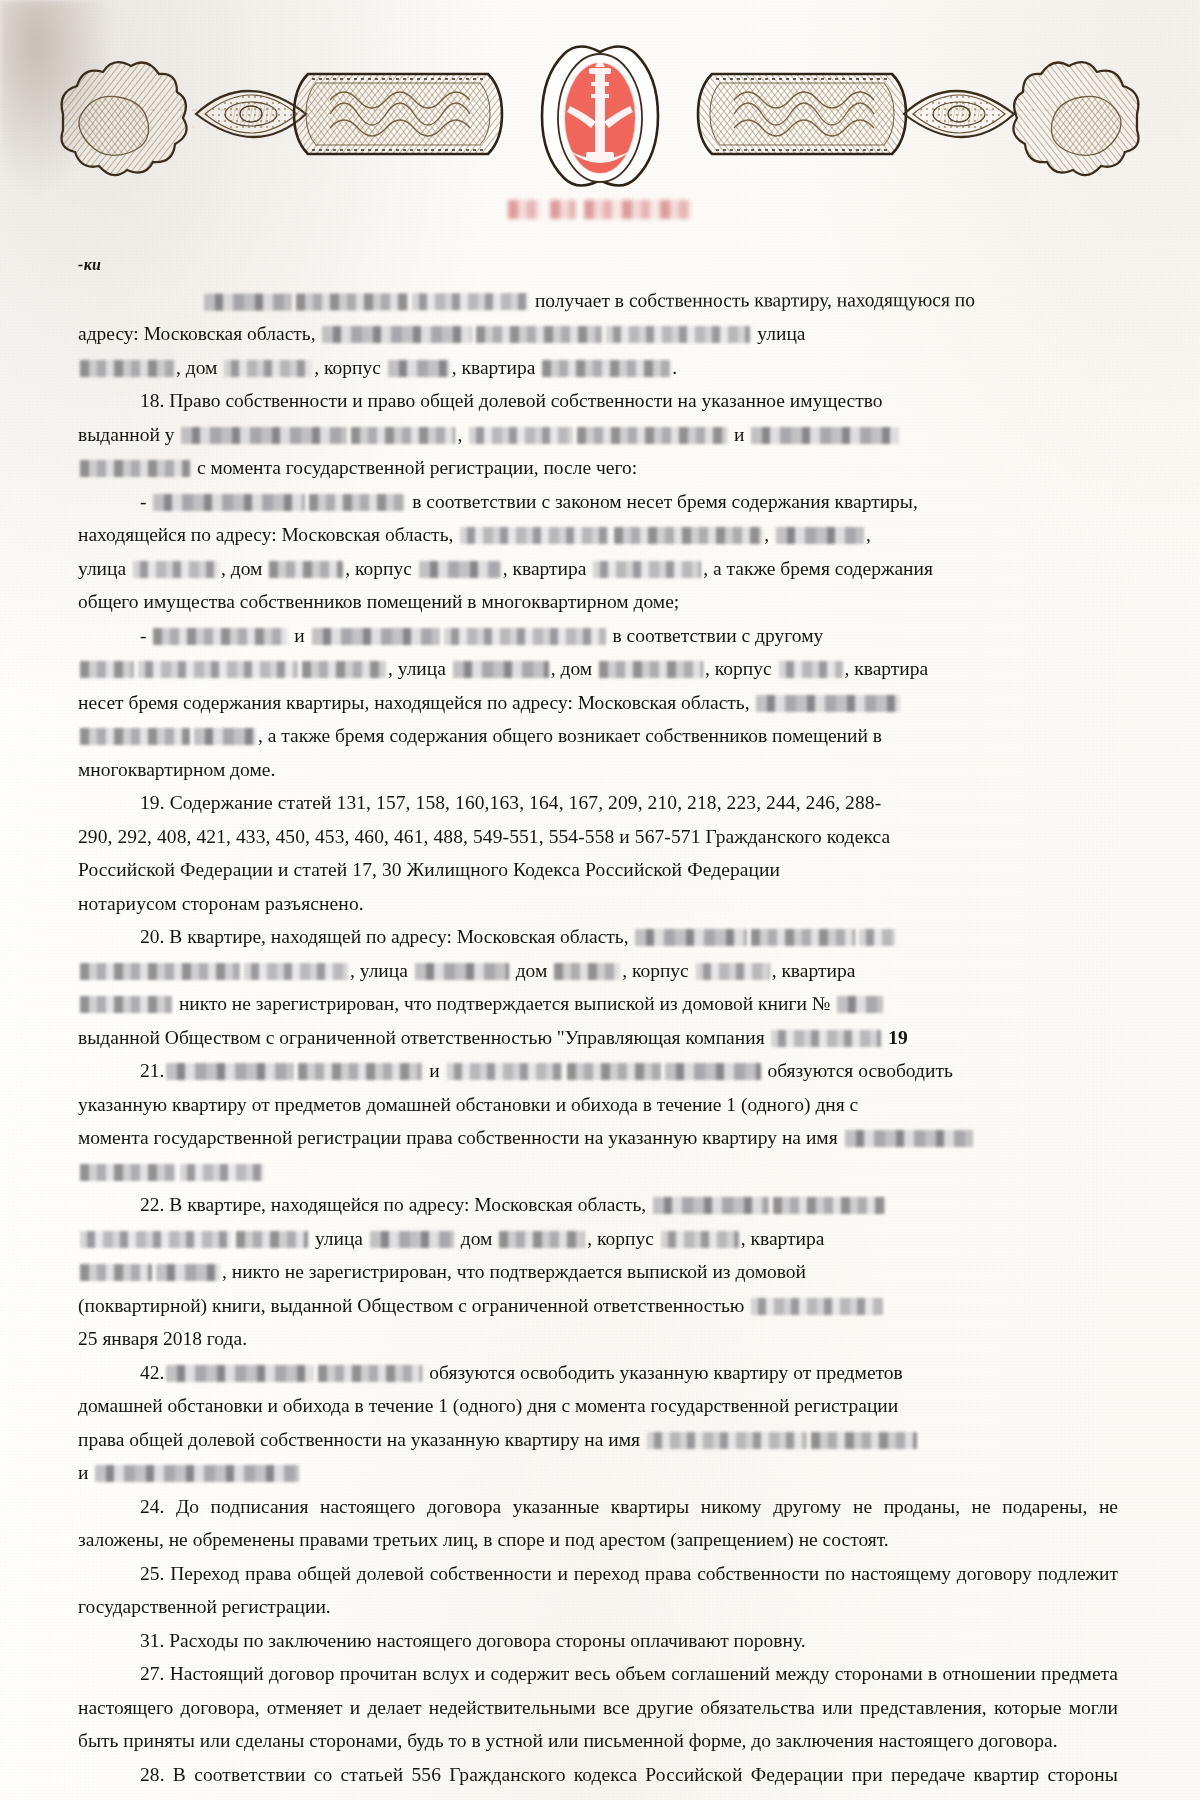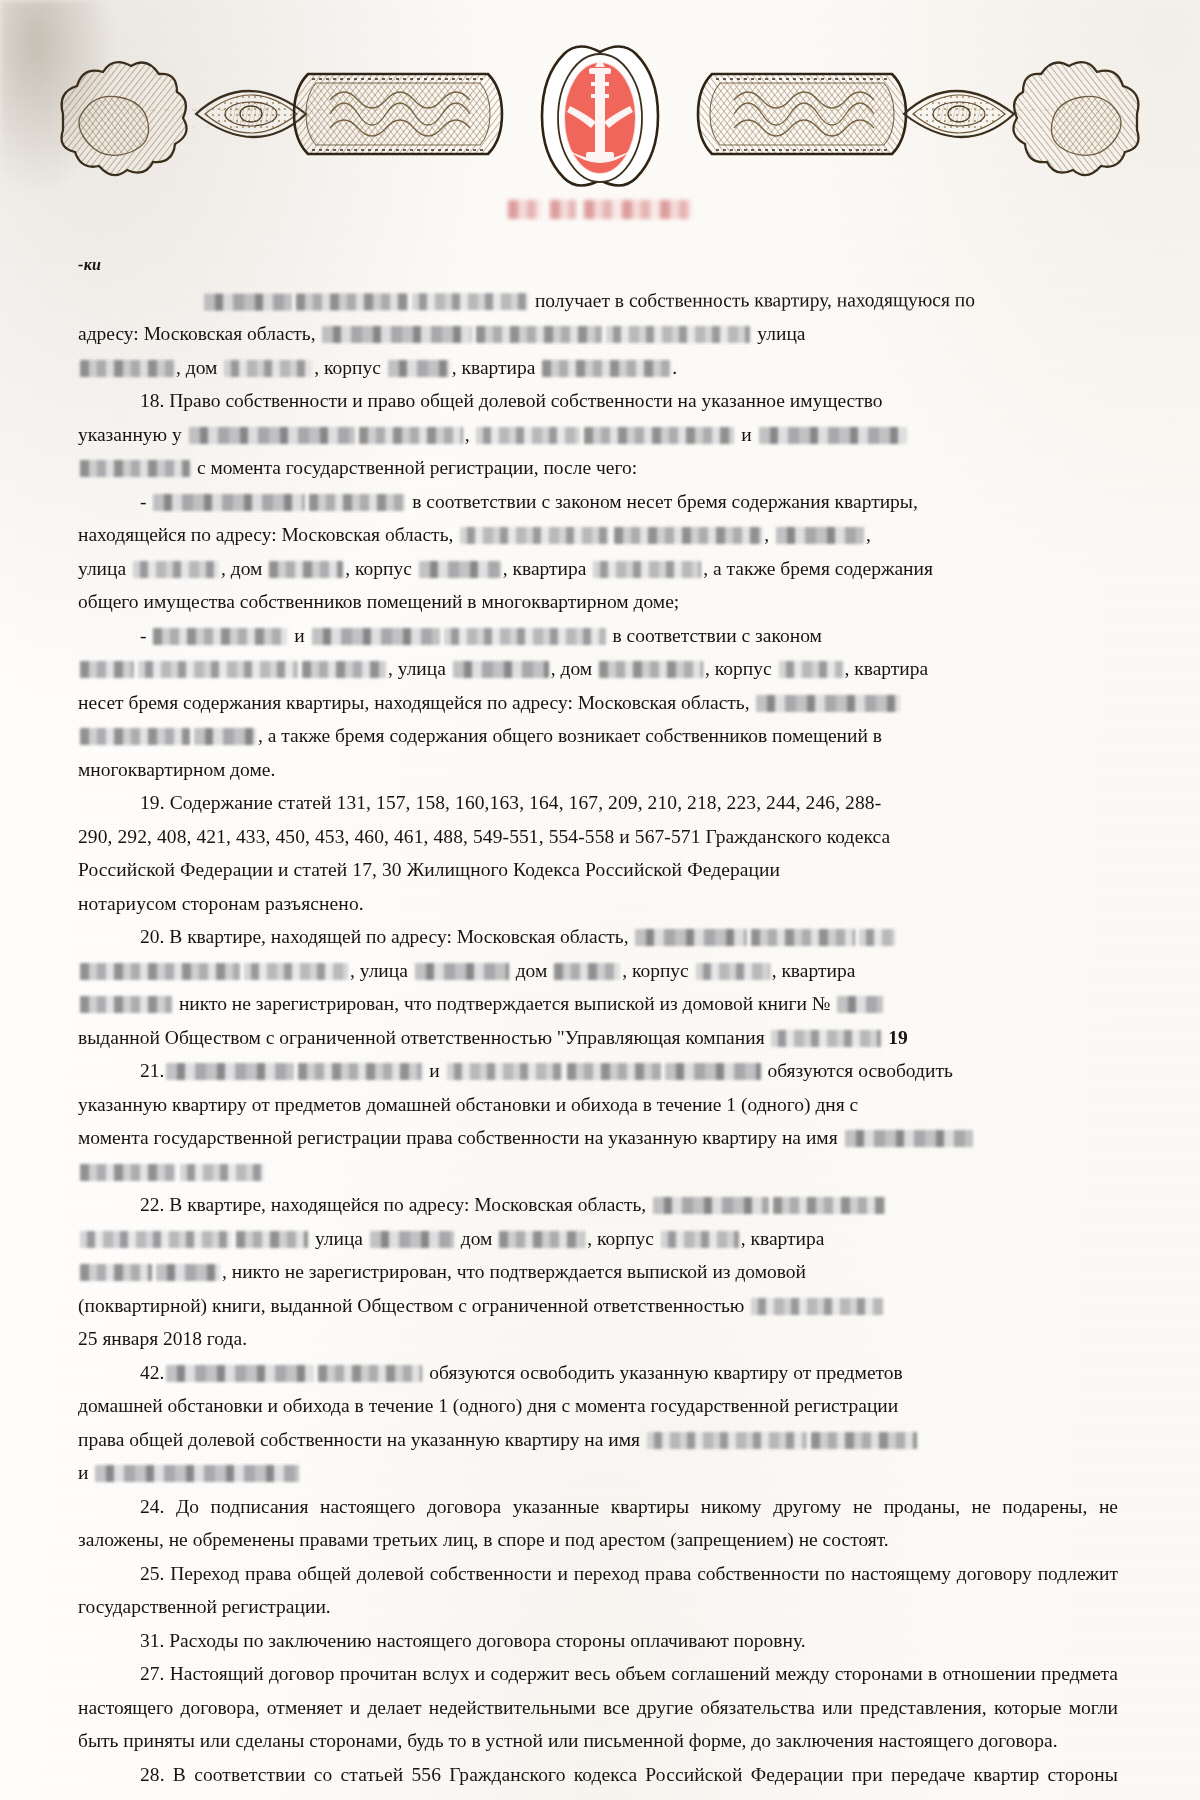--- a/index.html
+++ b/index.html
@@ -226,21 +226,21 @@
     <span>улица</span></p>
   <p class="hang">
     <span class="rd" style="width:94px"></span><span>, дом</span>
     <span class="rd t3" style="width:88px"></span><span>, корпус</span>
     <span class="rd t2" style="width:62px"></span><span>, квартира</span>
     <span class="rd" style="width:128px"></span>.</p>
 
   <p class="ind">
     <span>18. Право собственности и право общей долевой собственности на указанное имущество</span></p>
   <p class="hang">
-    <span>указанную у</span>
+    <span>выданной у</span>
     <span class="rd t2" style="width:166px"></span><span class="rd" style="width:104px"></span>,
     <span class="rd t3" style="width:104px"></span><span class="rd" style="width:150px"></span>
     <span>и</span>
     <span class="rd t2" style="width:148px"></span></p>
   <p class="hang">
     <span class="rd" style="width:110px"></span>
     <span>с момента государственной регистрации, после чего:</span></p>
 
   <p class="ind">
     <span class="dash">-</span>
@@ -257,21 +257,21 @@
     <span class="rd t2" style="width:82px"></span>, <span>квартира</span>
     <span class="rd t3" style="width:108px"></span><span>, а также бремя содержания</span></p>
   <p class="hang">
     <span>общего имущества собственников помещений в многоквартирном доме;</span></p>
 
   <p class="ind">
     <span class="dash">-</span>
     <span class="rd" style="width:134px"></span>
     <span>и</span>
     <span class="rd t2" style="width:128px"></span><span class="rd t3" style="width:162px"></span>
-    <span>в соответствии с законом</span></p>
+    <span>в соответствии с другому</span></p>
   <p class="hang">
     <span class="rd" style="width:54px"></span><span class="rd t3" style="width:160px"></span><span class="rd" style="width:84px"></span>,
     <span>улица</span>
     <span class="rd t2" style="width:96px"></span>, <span>дом</span>
     <span class="rd" style="width:104px"></span>, <span>корпус</span>
     <span class="rd t3" style="width:64px"></span>, <span>квартира</span></p>
   <p class="hang">
     <span>несет бремя содержания квартиры, находящейся по адресу: Московская область,</span>
     <span class="rd t2" style="width:144px"></span></p>
   <p class="hang">

